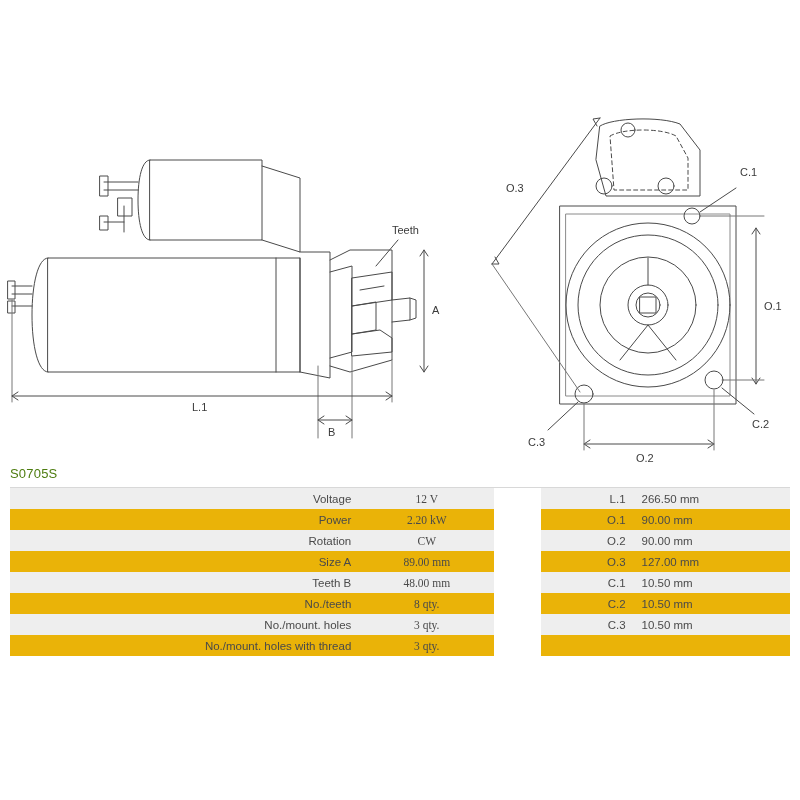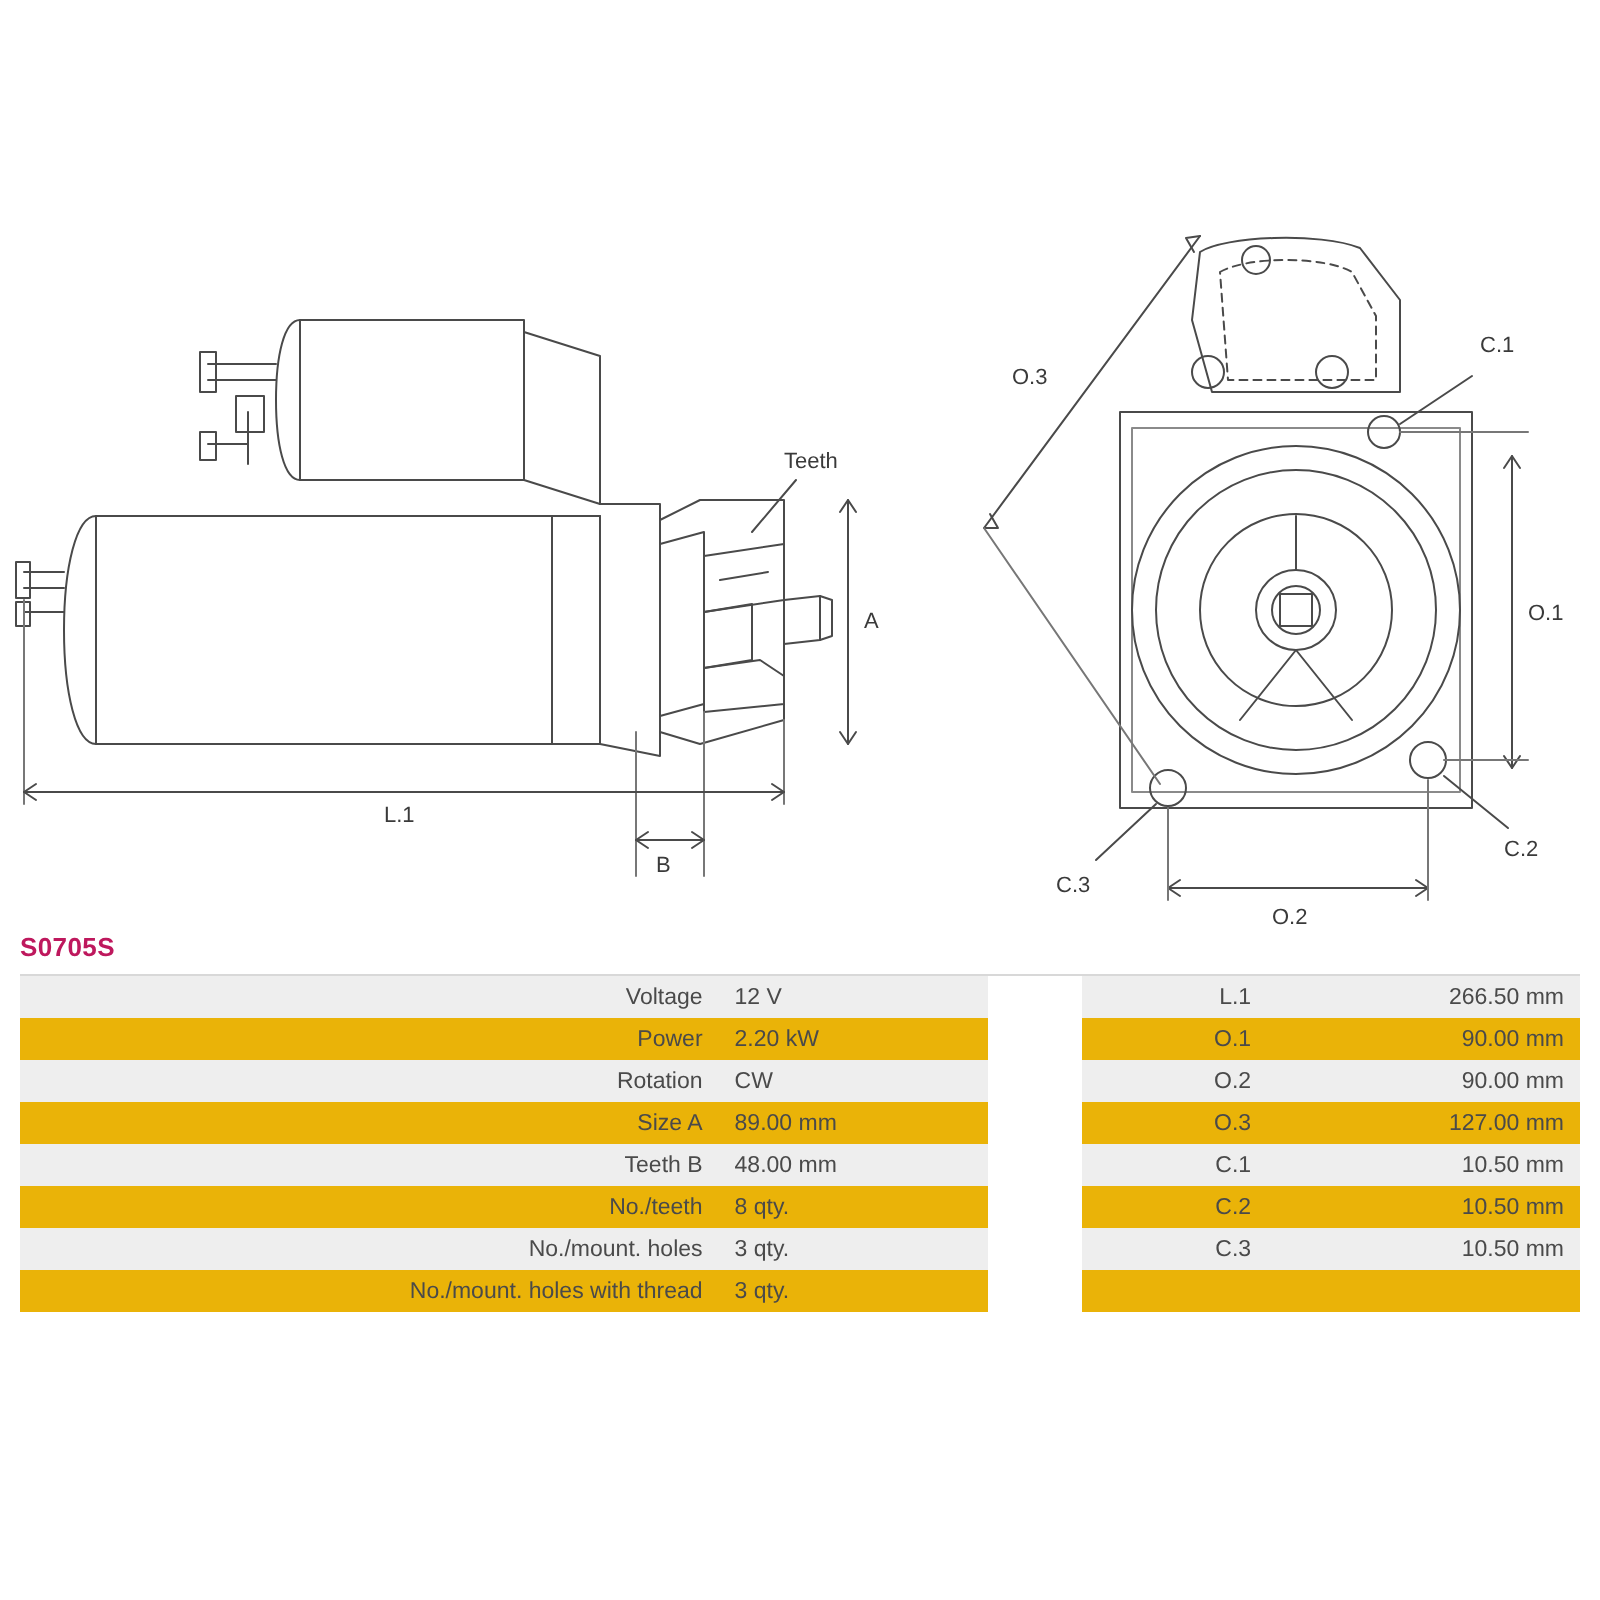--- a/index.html
+++ b/index.html
@@ -30,22 +30,22 @@
   }
   #drawing svg {
     display: block;
   }
   
   #part-code {
     position: absolute;
     left: 10px;
     top: 466px;
     font-size: 13px;
-    font-weight: bold;
-    color: #be185d;
+    font-weight: normal;
+    color: #4d7c0f;
     letter-spacing: 0.2px;
   }
   
   #spec-table {
     position: absolute;
     left: 10px;
     top: 488px;
     width: 780px;
     border-collapse: collapse;
     font-size: 11.5px;
@@ -58,36 +58,36 @@
     margin-top: 15px;
   }
   #spec-table tr.odd td { background: #eeeeee; }
   #spec-table tr.even td { background: #eab308; }
   td.lbl {
     text-align: right;
     color: #4a4a4a;
     width: 310px;
   }
   td.val {
-    text-align: left;
+    text-align: center;
     color: #4a4a4a;
     width: 110px;
     padding-right: 12px;
+    font-family: Liberation Serif, serif;
   }
   td.gap {
     width: 28px;
     background: #ffffff !important;
   }
   td.lbl2 {
     text-align: right;
     color: #4a4a4a;
     width: 70px;
   }
   td.val2 {
-    text-align: right;
     color: #4a4a4a;
     width: 130px;
     padding-right: 12px;
   }
   .rule-top {
     position: absolute;
     left: 10px;
     top: 487px;
     width: 780px;
     height: 1px;

